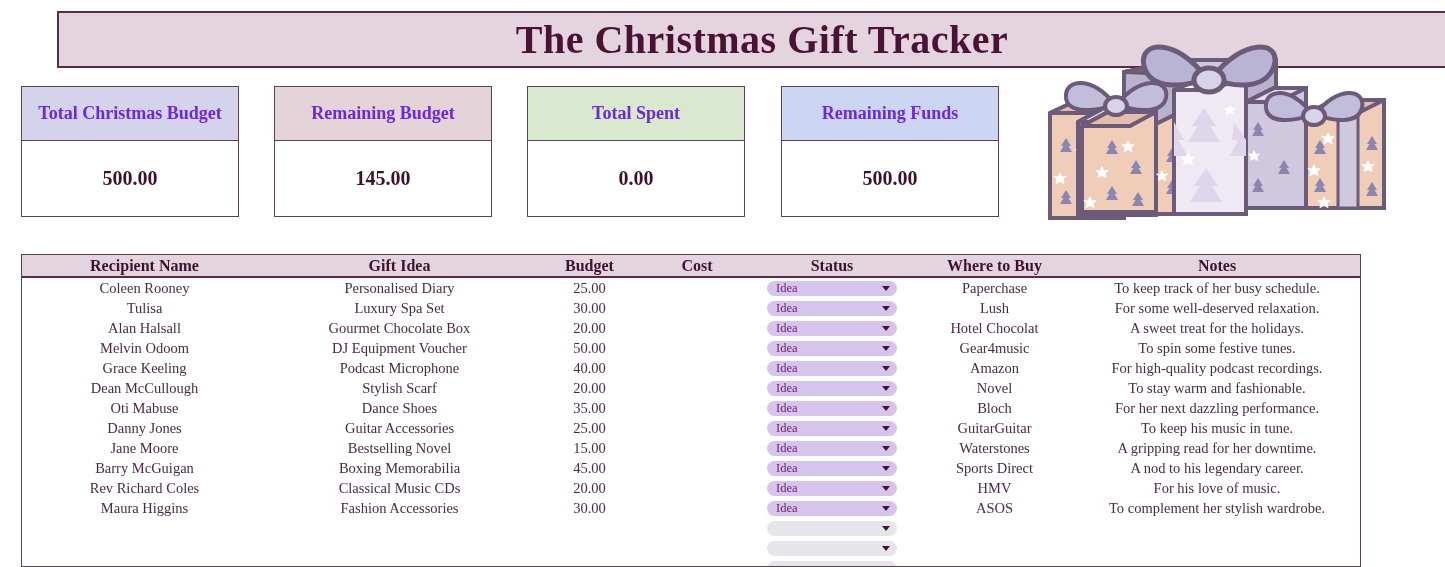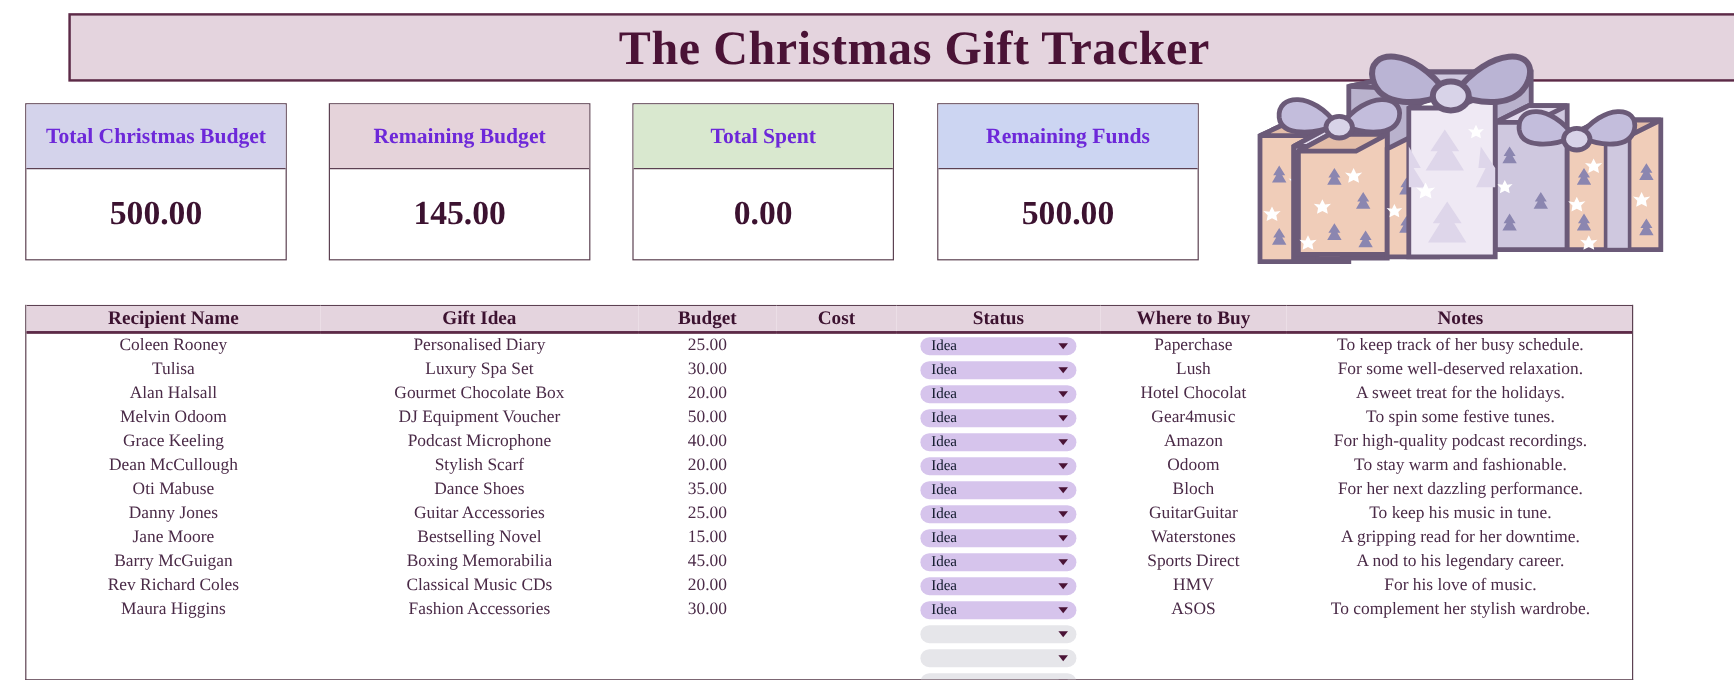--- a/index.html
+++ b/index.html
@@ -79,21 +79,21 @@
     color: #6d28d9;
     line-height: 1.18;
   }
   .card-body {
     flex: 1;
     display: flex;
     align-items: center;
     justify-content: center;
   }
   .card-value {
-    font-size: 28px;
+    font-size: 20px;
     font-weight: bold;
     color: #3c1230;
   }
 
   
   .gift-art {
     position: absolute;
     left: 1038px;
     top: 0px;
     width: 360px;
@@ -160,21 +160,21 @@
     height: 15px;
     margin: 0 auto;
     background: #d6c4ec;
     border-radius: 8px;
     display: flex;
     align-items: center;
     justify-content: space-between;
     padding: 0 7px 0 9px;
     box-sizing: border-box;
     font-size: 12.5px;
-    color: #0f172a;
+    color: #701a75;
     line-height: 1;
   }
   .status-pill.empty {
     background: #e6e6ea;
   }
   .status-pill .caret {
     width: 0; height: 0;
     border-left: 4.5px solid transparent;
     border-right: 4.5px solid transparent;
     border-top: 5.5px solid #4a1336;
@@ -450,21 +450,21 @@
           <td>Dean McCullough</td>
           <td>Stylish Scarf</td>
           <td>20.00</td>
           <td></td>
           <td class="status-cell">
             <div class="status-pill">
               <span class="label">Idea</span>
               <span class="caret"></span>
             </div>
           </td>
-          <td>Odoom</td>
+          <td>Novel</td>
           <td class="td-notes">To stay warm and fashionable.</td>
         </tr>
         <tr>
           <td>Oti Mabuse</td>
           <td>Dance Shoes</td>
           <td>35.00</td>
           <td></td>
           <td class="status-cell">
             <div class="status-pill">
               <span class="label">Idea</span>

